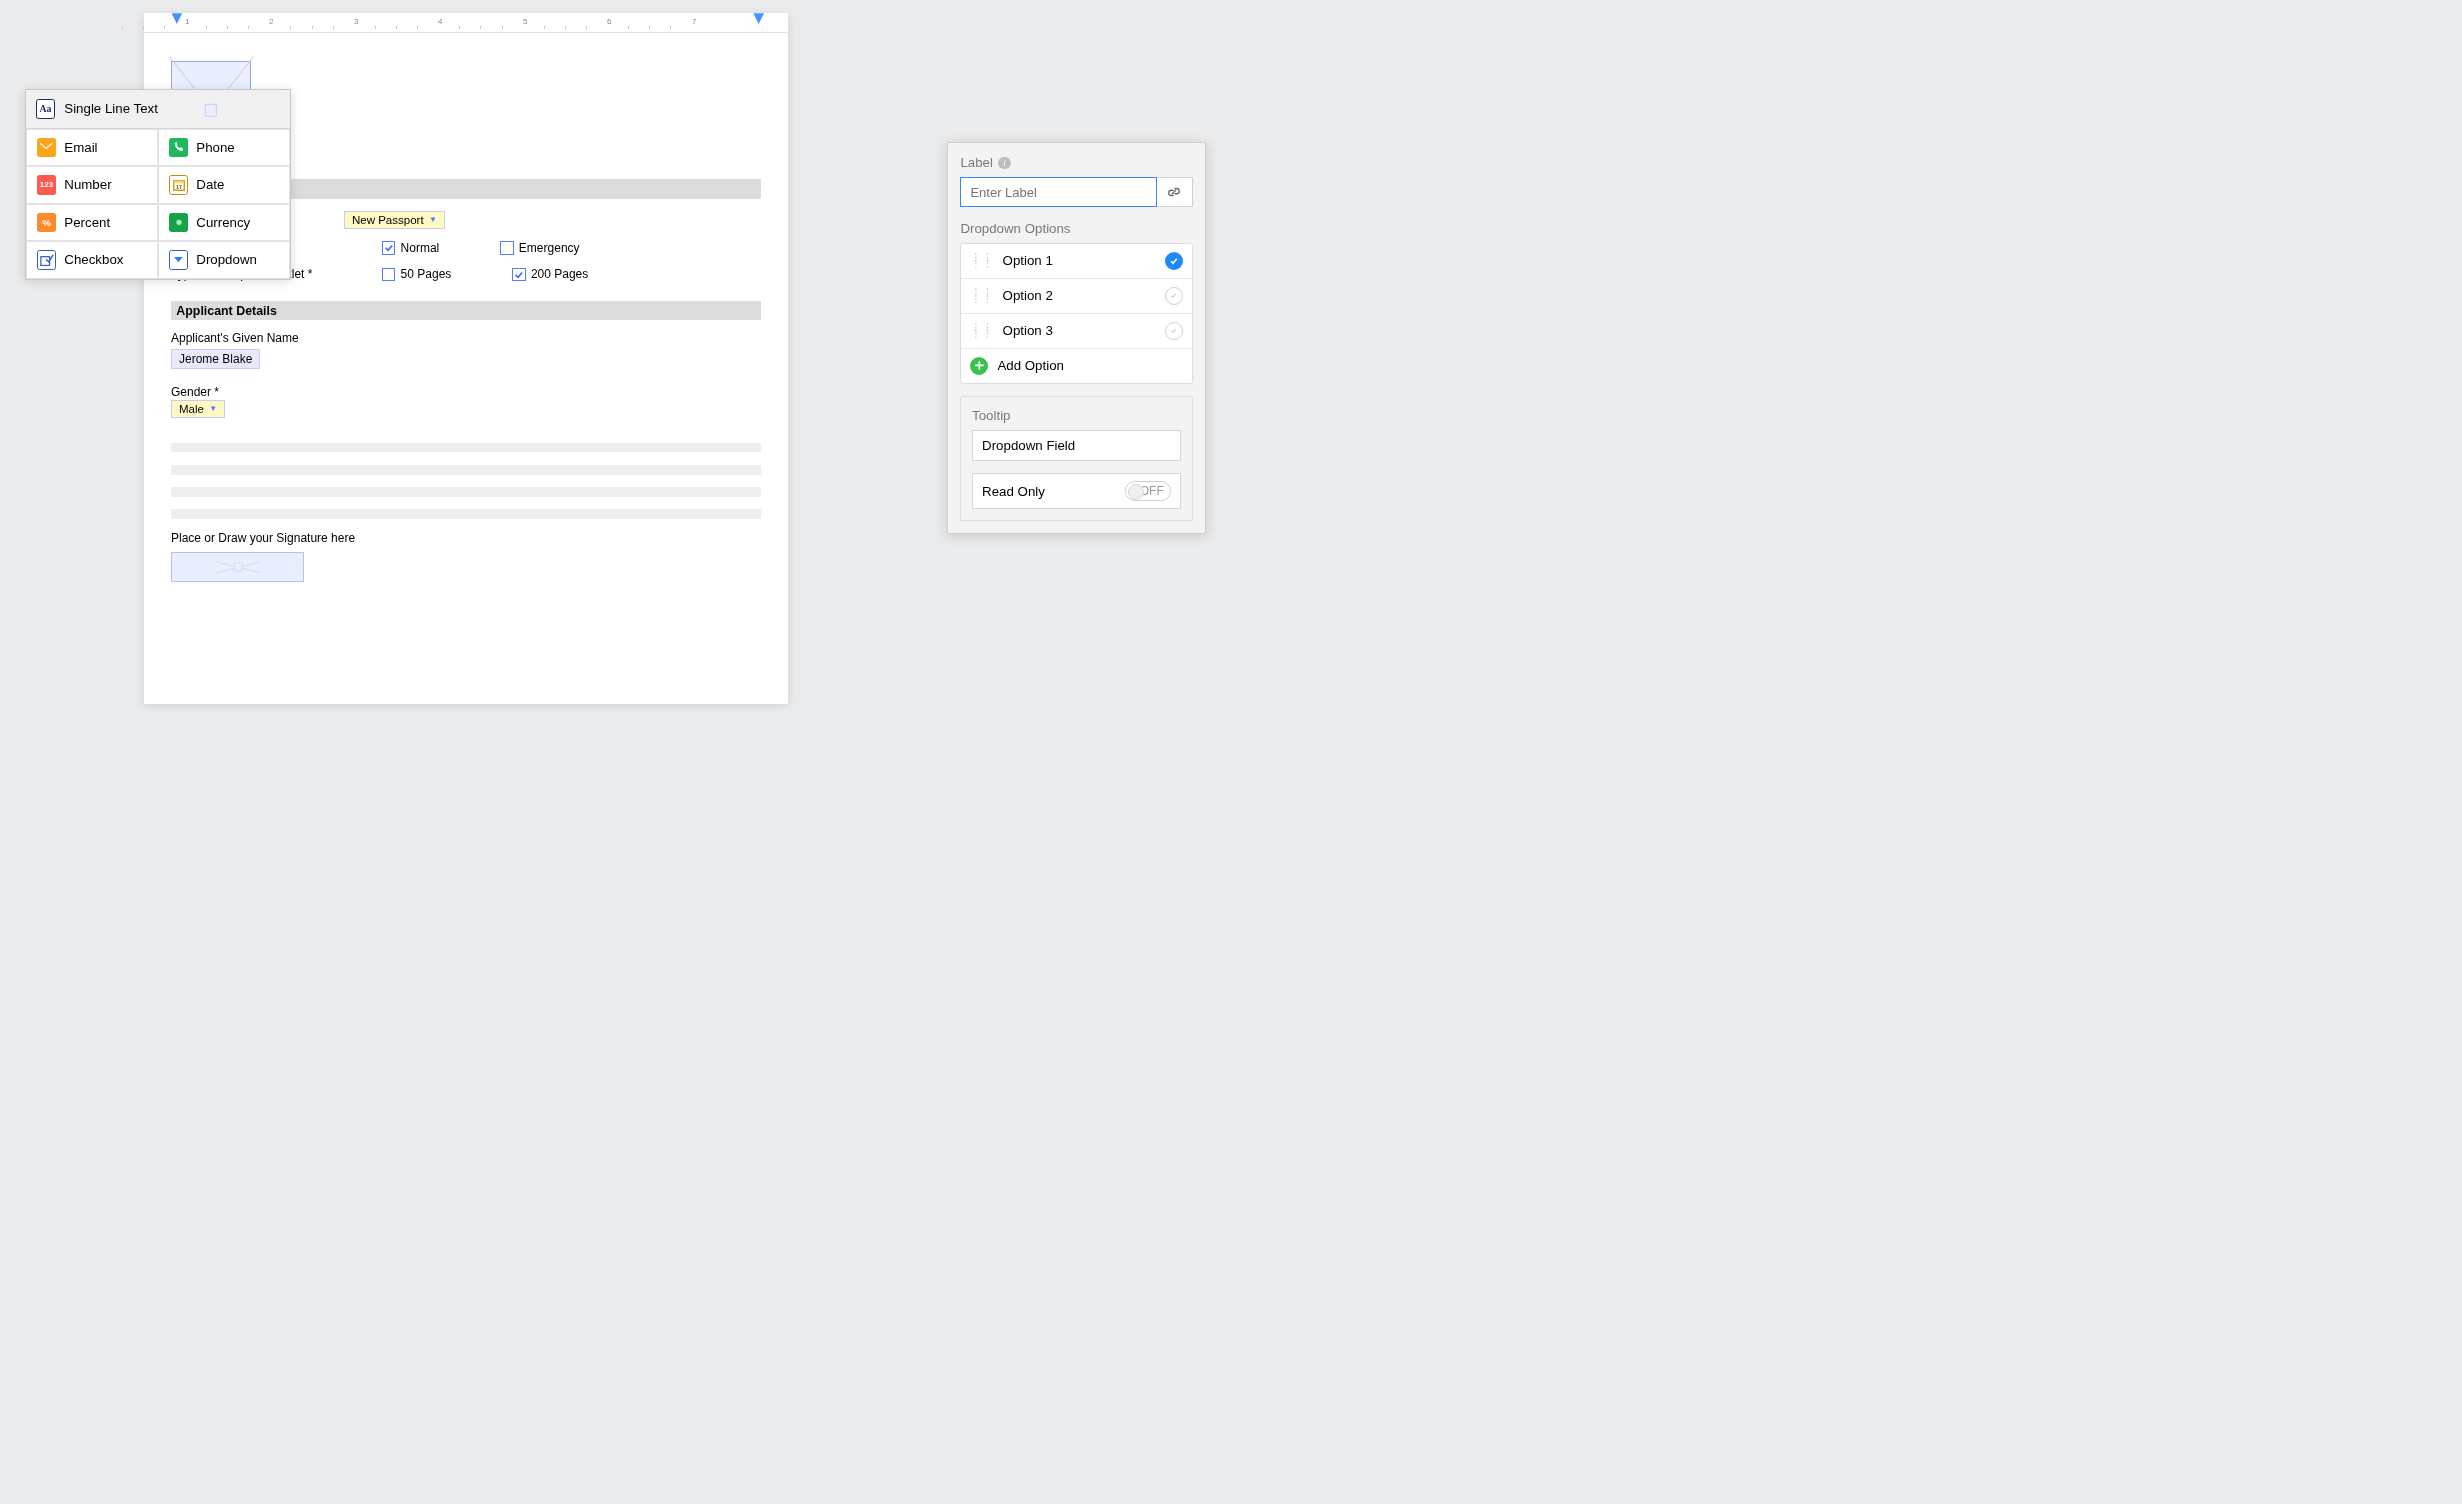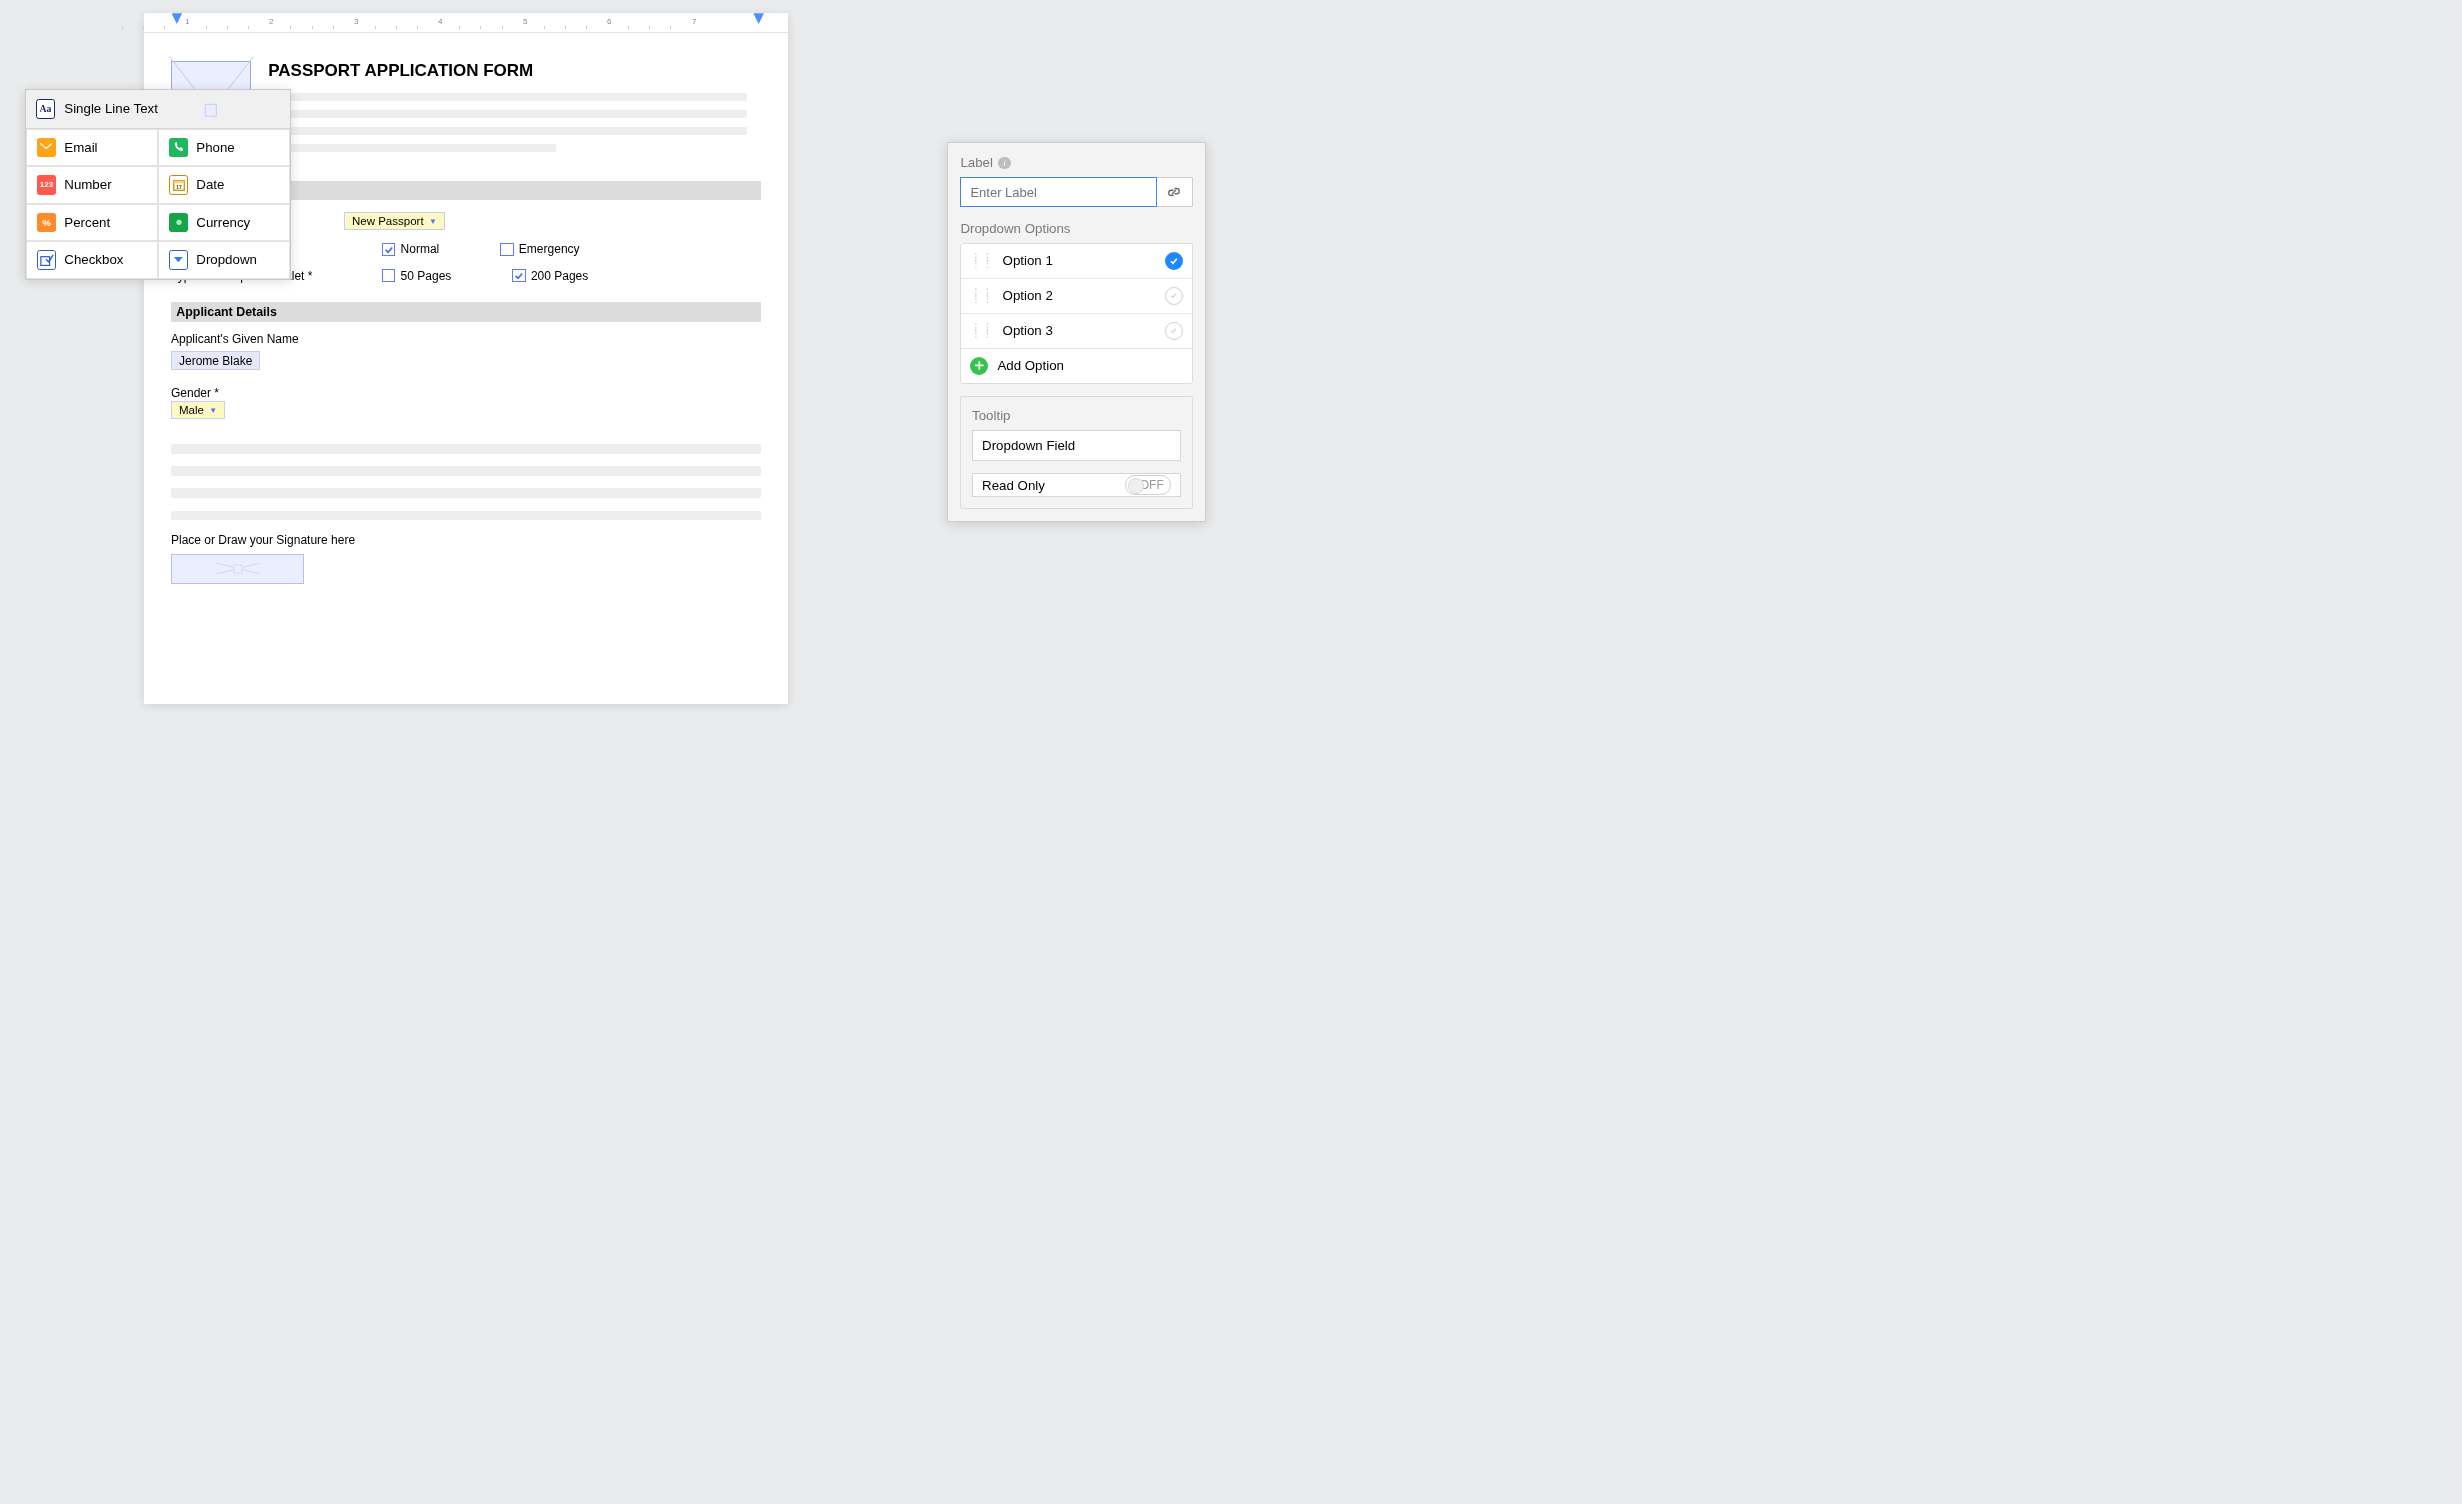--- a/index.html
+++ b/index.html
@@ -72,21 +72,21 @@
   .opt-row:last-child { border-bottom:none; }
   .drag { color:#c8c8c8; letter-spacing:0.9px; font-size:10.7px; line-height:5.3px; cursor:grab;}
   .opt-row .name { flex:1; }
   .tick { width:18px; height:18px; border-radius:50%; display:flex; align-items:center; justify-content:center; }
   .tick.sel { background:#1e88ff; }
   .tick.unsel { border:1.3px solid #d0d0d0; }
   .plus { width:18px; height:18px; border-radius:50%; background:#37c24a; display:flex; align-items:center; justify-content:center; }
 
   .sub-panel { margin-top:12.4px; border:0.9px solid #dcdcdc; background:#f3f3f3; padding:10.7px; border-radius:1.8px; }
   .tt-input { width:100%; border:0.9px solid #d6d6d6; background:#fff; padding:7px 9px; font-size:13.3px; margin-top:5.3px; }
-  .ro-row { display:flex; align-items:center; justify-content:space-between; background:#fff; border:0.9px solid #d6d6d6; padding:1px 9px; margin-top:12.4px; font-size:13.3px;text-align:center; }
+  .ro-row { display:flex; align-items:center; justify-content:space-between; background:#fff; border:0.9px solid #d6d6d6; padding:7px 9px; margin-top:12.4px; font-size:13.3px;text-align:center; }
   .toggle { width:46px; height:19.5px; border-radius:9.8px; border:0.9px solid #cfcfcf; background:#fff; position:relative; font-size:12px; color:#9a9a9a; display:flex; align-items:center; justify-content:flex-end; padding-right:6.2px; }
   .toggle::before { content:""; position:absolute; left:1.8px; top:1.8px; width:14px; height:14px; border-radius:50%; background:#efefef; border:0.9px solid #d8d8d8; }
 </style>
 </head>
 <body>
 
 <div class="doc-wrap">
   <div class="ruler">
     <div class="ruler-tab left"></div>
     <div class="ruler-tab right"></div>
@@ -114,27 +114,20 @@
       <span class="ruler-minor" style="left: 442px;"></span>
       <span class="ruler-minor" style="left: 421px;"></span>
       <span class="ruler-minor" style="left: 400px;"></span>
       <span class="ruler-tick" style="left: 548px;">7</span>
       <span class="ruler-minor" style="left: 526px;"></span>
       <span class="ruler-minor" style="left: 505px;"></span>
       <span class="ruler-minor" style="left: 484px;"></span>
     </div>
   <div class="doc-body">
     <div class="photo-box"><div class="center-sq"></div></div>
-    <div class="head-right">
-      <div class="doc-title">PASSPORT APPLICATION FORM</div>
-      <div class="greybar"></div>
-      <div class="greybar"></div>
-      <div class="greybar"></div>
-      <div class="greybar short"></div>
-    </div>
 
     <div class="section-head">Service Required</div>
 
     <div class="row">
       <span class="lbl">Applying for *</span>
       <span class="pill">
         <span>New Passport</span>
         <span class="caret">▼</span>
       </span>
     </div>

